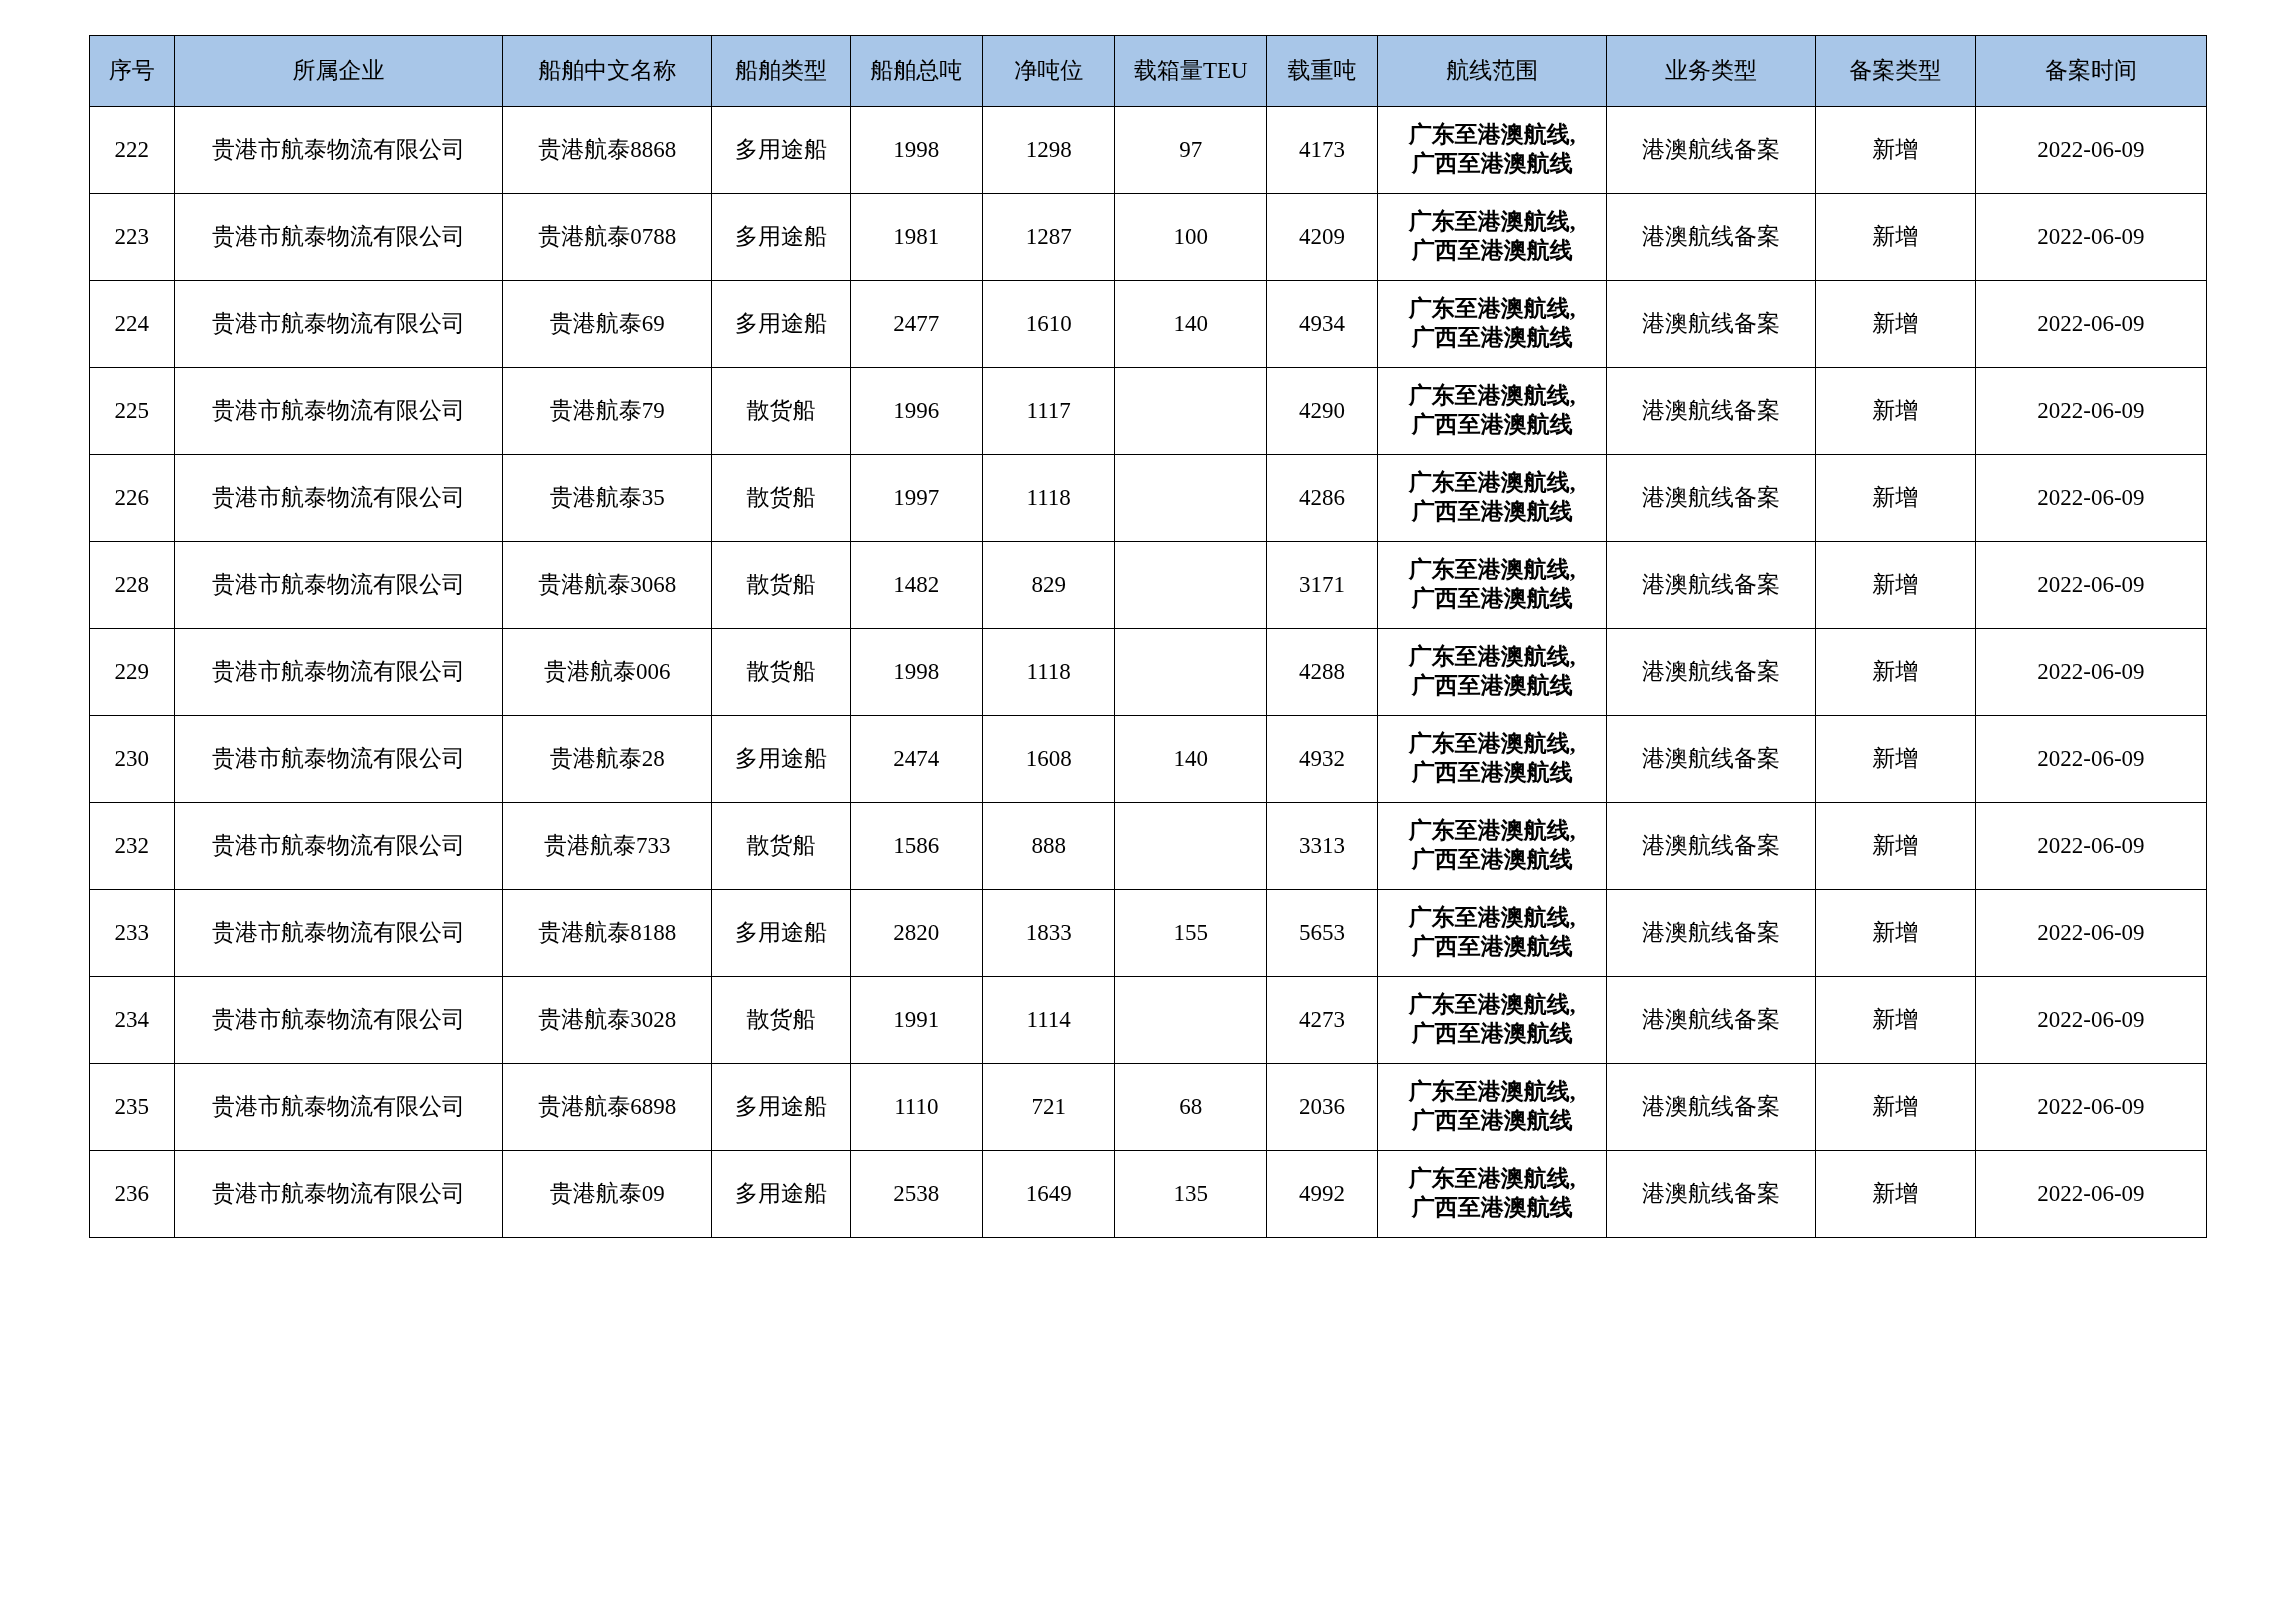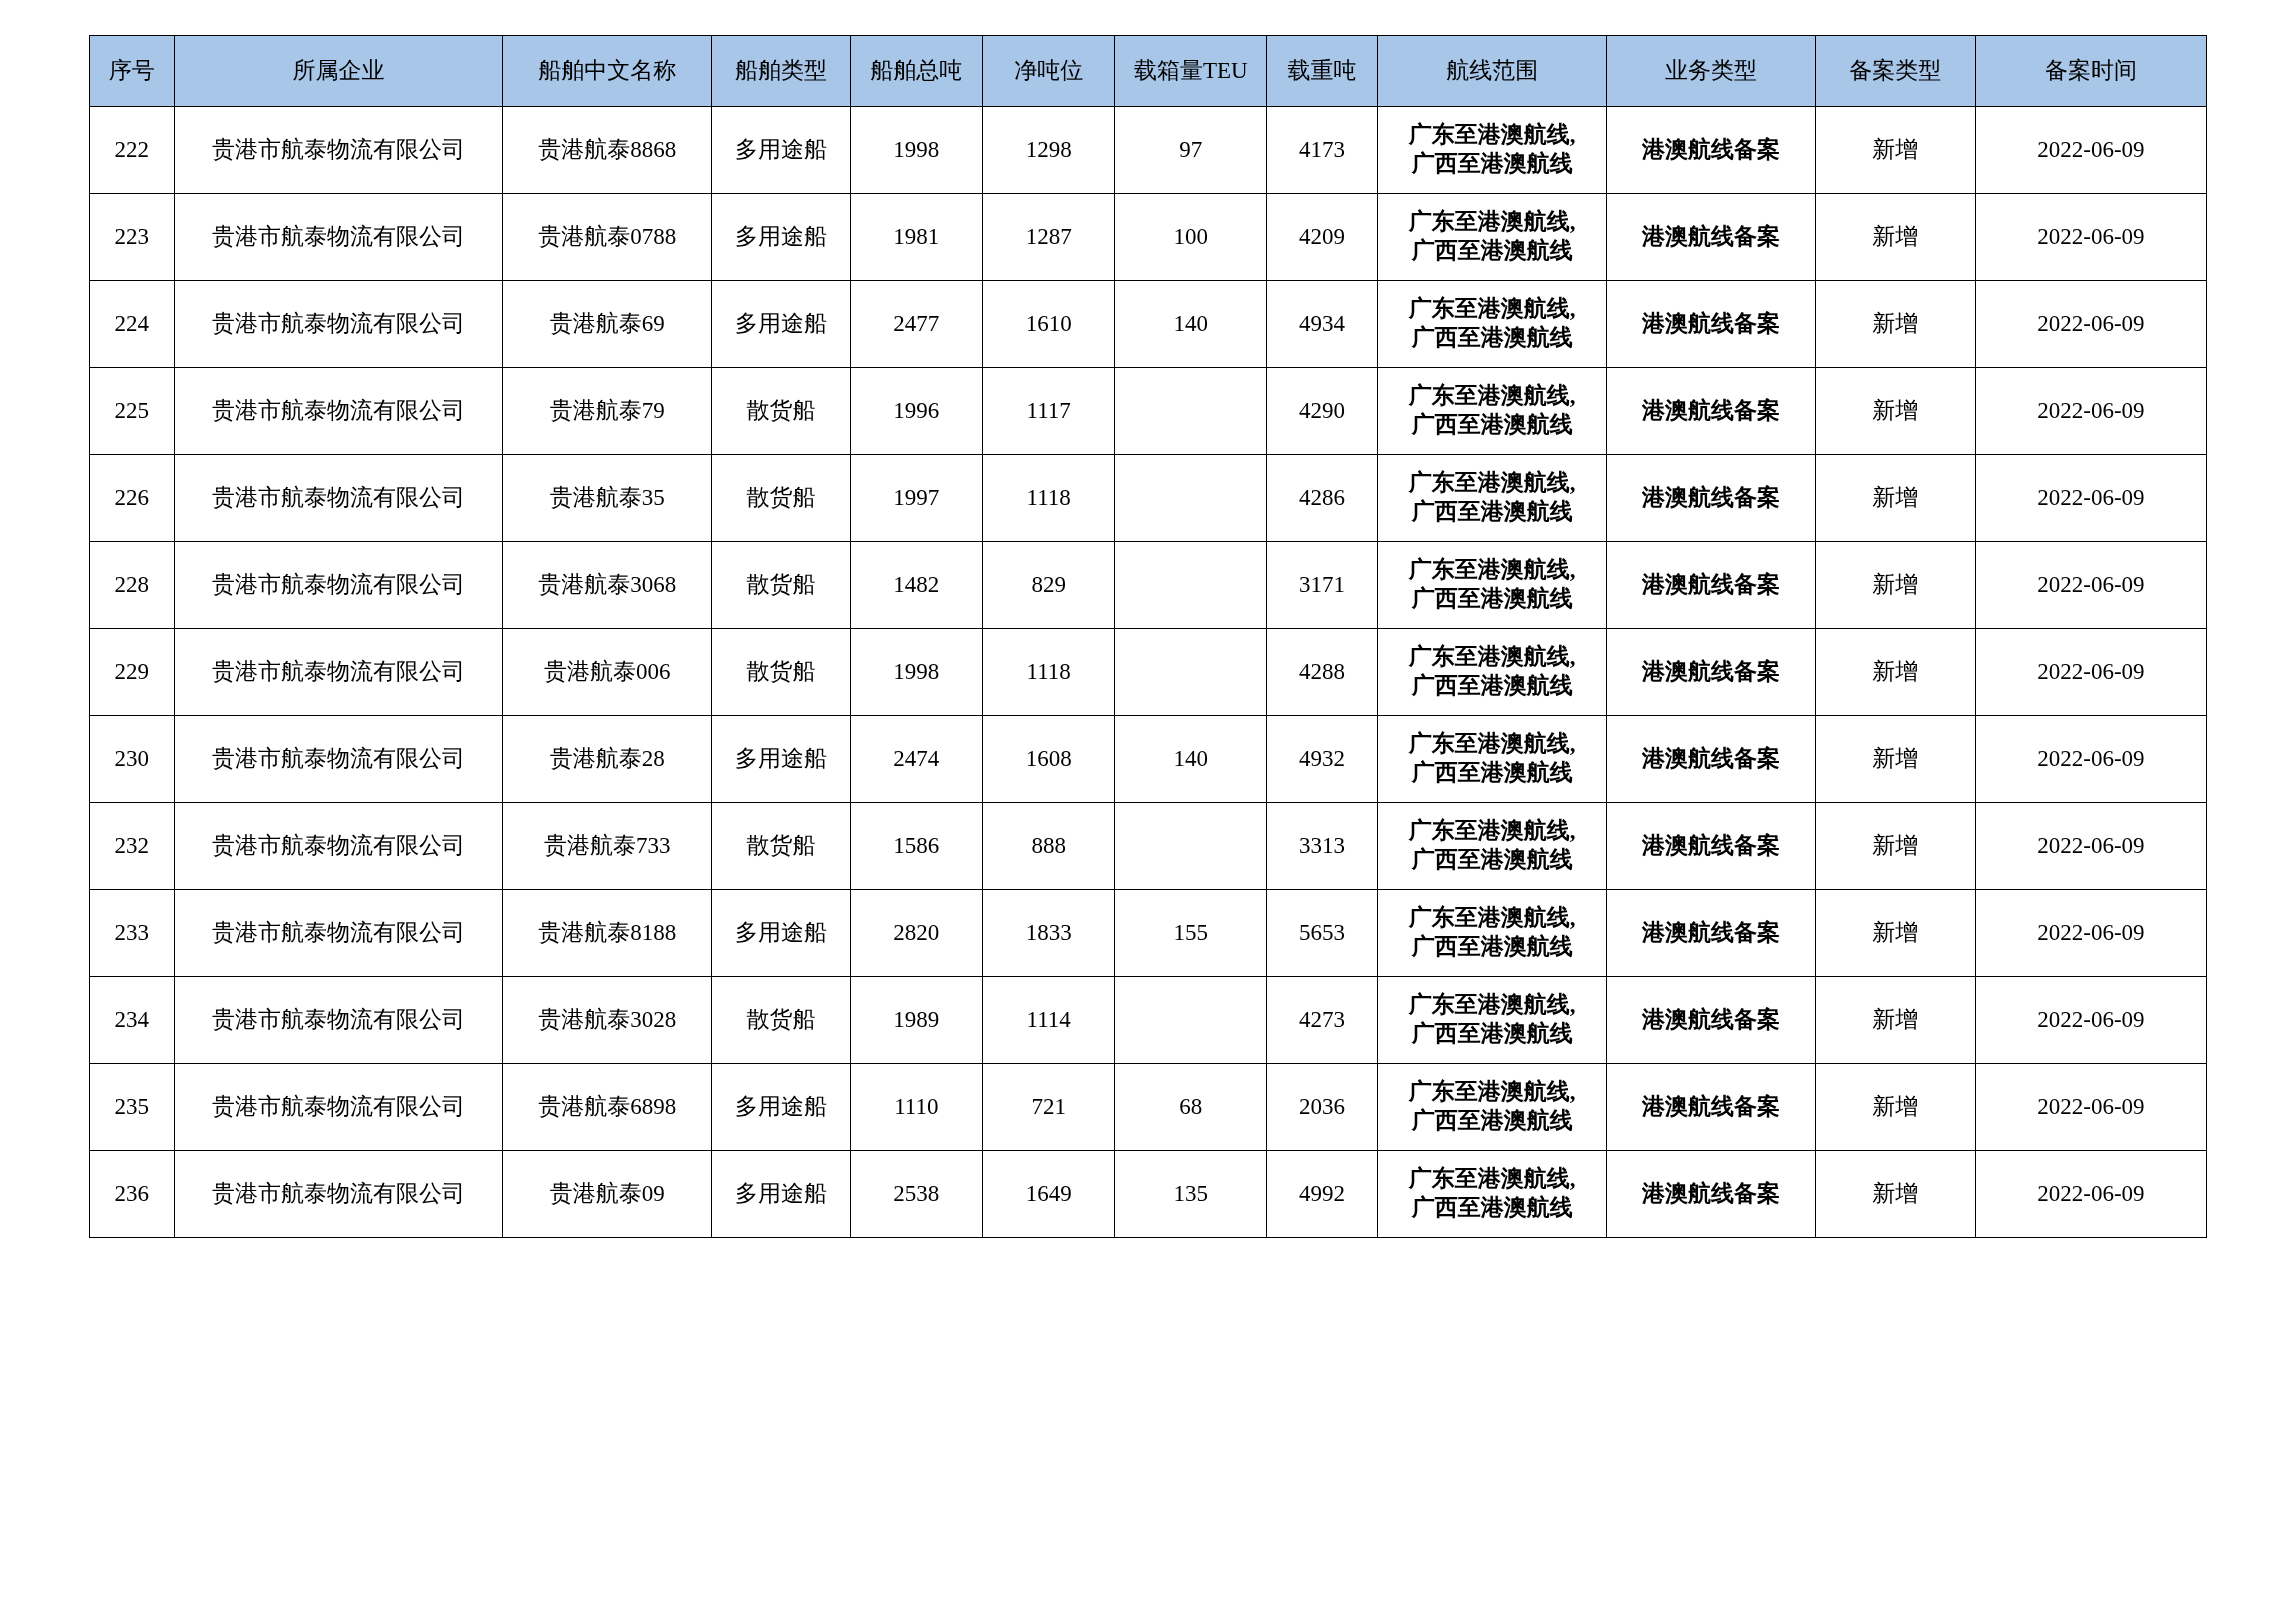--- a/index.html
+++ b/index.html
@@ -57,21 +57,21 @@
   col.c-route    { width: 225px; }
   col.c-biz      { width: 205px; }
   col.c-filing   { width: 157px; }
   col.c-date     { width: 227px; }
 
   td.route-cell {
     font-size: 21px;
     line-height: 1.22;
     padding: 2.7px 1.4px;
   }
-  td.biz-cell { font-size: 22.5px; font-weight: bold; }
+  td.biz-cell { font-size: 22.5px; }
   td.date-cell { font-size: 23px; }
   .route-line { display: block; white-space: nowrap; font-weight: bold; }
 </style>
 </head>
 <body>
 
 <div class="page">
   <table class="ship-table">
     <colgroup>
       <col class="c-idx">
@@ -272,21 +272,21 @@
           </td>
         <td class="biz-cell">港澳航线备案</td>
         <td>新增</td>
         <td class="date-cell">2022-06-09</td>
       </tr>
       <tr>
         <td>234</td>
         <td>贵港市航泰物流有限公司</td>
         <td>贵港航泰3028</td>
         <td>散货船</td>
-        <td>1989</td>
+        <td>1991</td>
         <td>1114</td>
         <td></td>
         <td>4273</td>
         <td class="route-cell">
             <span class="route-line">广东至港澳航线,</span>
             <span class="route-line">广西至港澳航线</span>
           </td>
         <td class="biz-cell">港澳航线备案</td>
         <td>新增</td>
         <td class="date-cell">2022-06-09</td>

